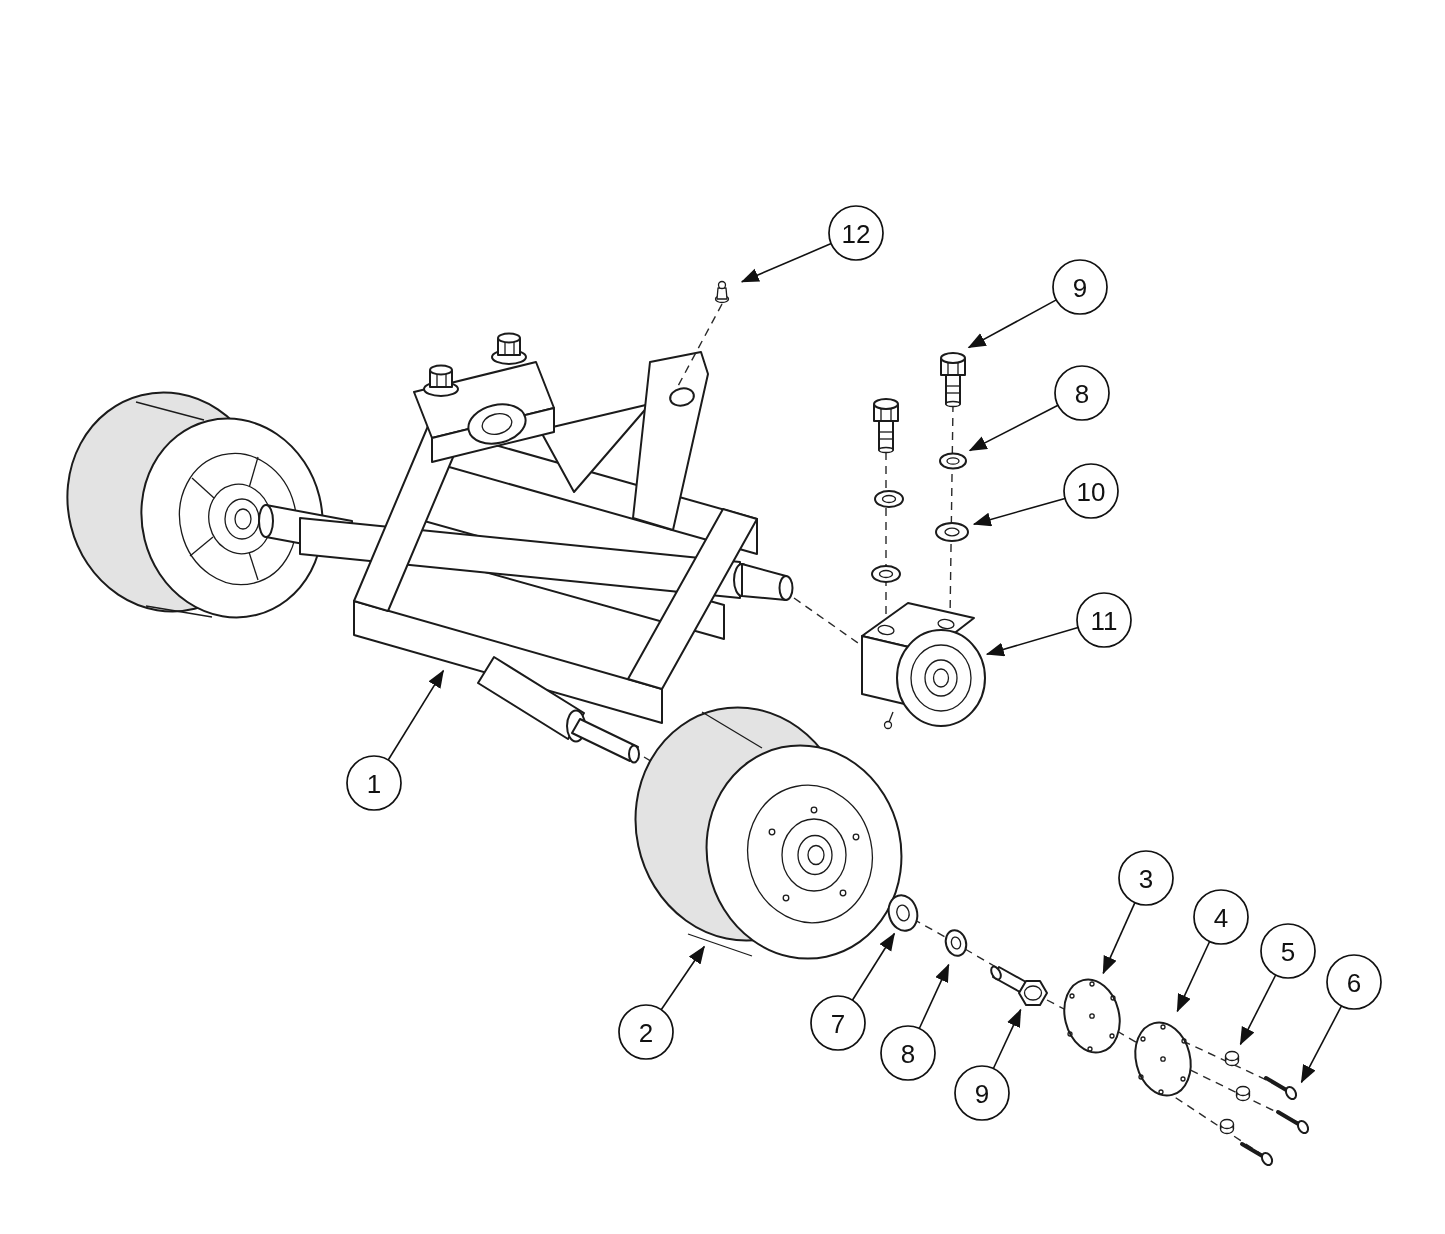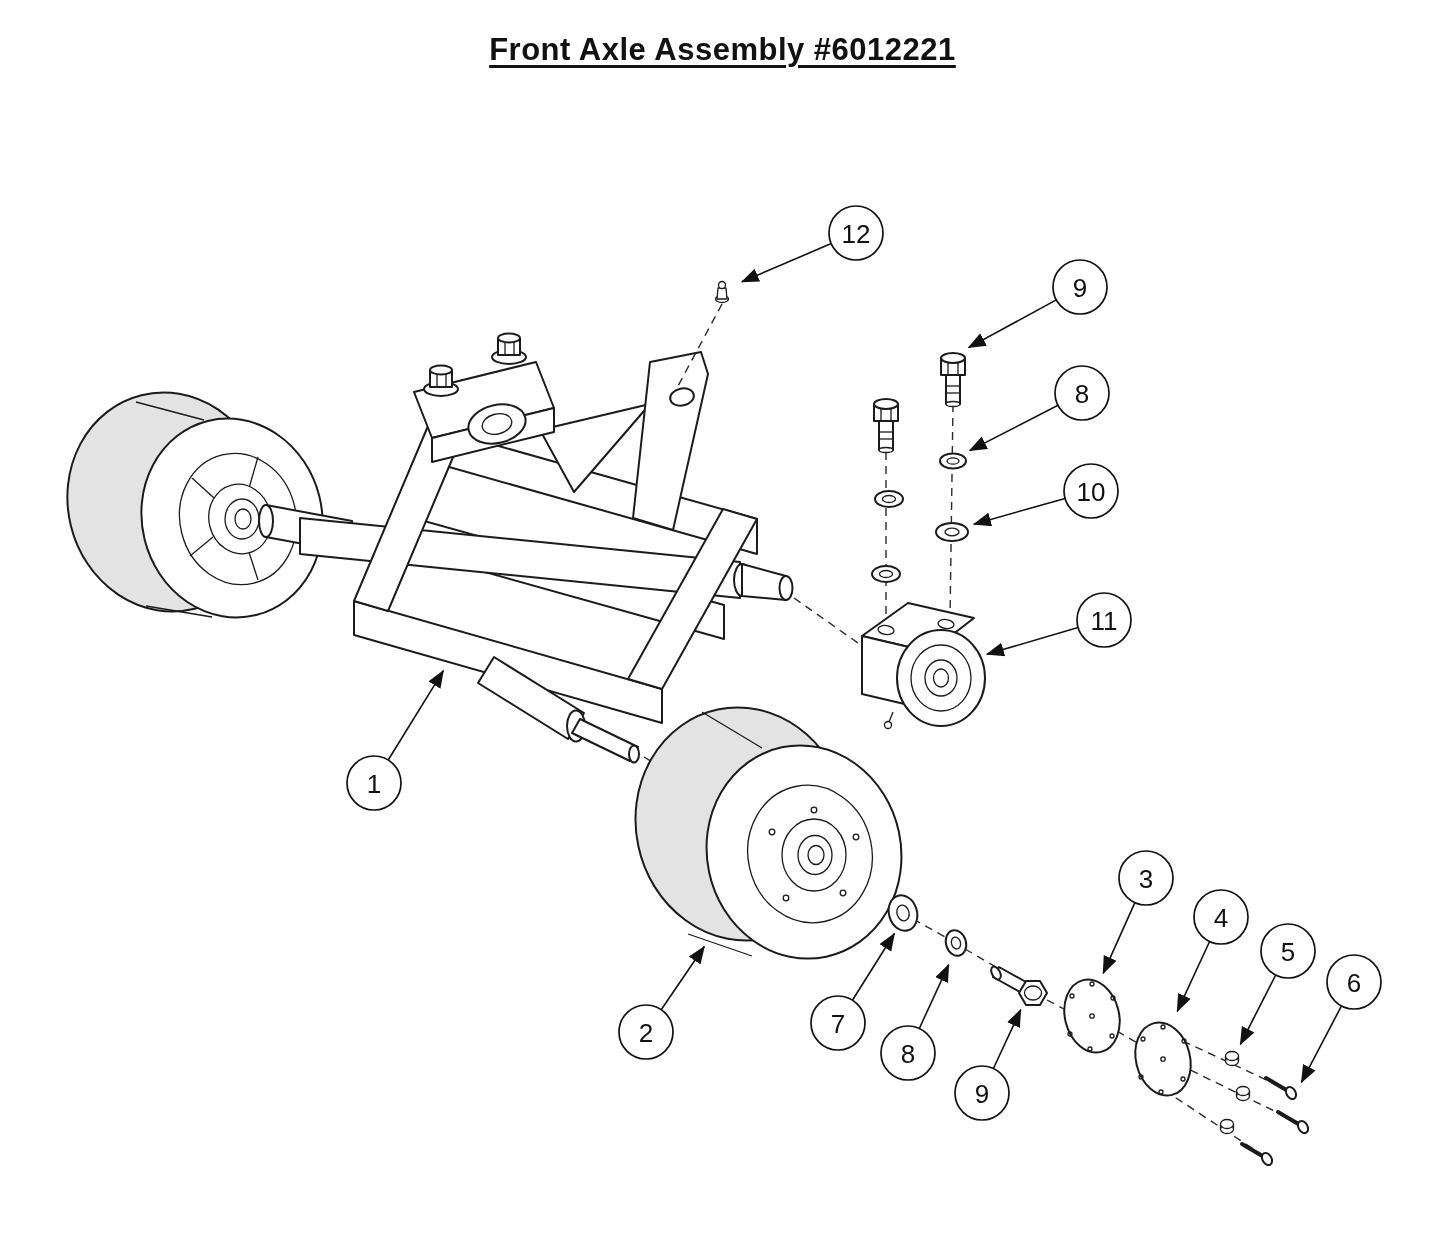--- a/index.html
+++ b/index.html
@@ -28,21 +28,20 @@
   .balloon { fill:#fff; stroke:#111; stroke-width:1.7; }
   .balloon-num {
     font-family:"Liberation Sans", sans-serif; font-size:26px; fill:#111;
     text-anchor:middle; dominant-baseline:central;
   }
 </style>
 </head>
 <body>
 
 <div class="stage">
-  <h1 class="title">Front Axle Assembly #6012221</h1>
 
   <svg id="diagram-svg" width="1445" height="1234" viewBox="0 0 1445 1234" xmlns="http://www.w3.org/2000/svg">
     <defs>
       <marker id="arrowhead" markerUnits="userSpaceOnUse" markerWidth="20" markerHeight="16" refX="17" refY="7" orient="auto">
         <path d="M0,0 L18,7 L0,14 Z" fill="#111"></path>
       </marker>
     </defs>
 
     <g>
       <ellipse class="part shade" cx="168" cy="502" rx="100" ry="110" transform="rotate(-14 168 502)"></ellipse>

